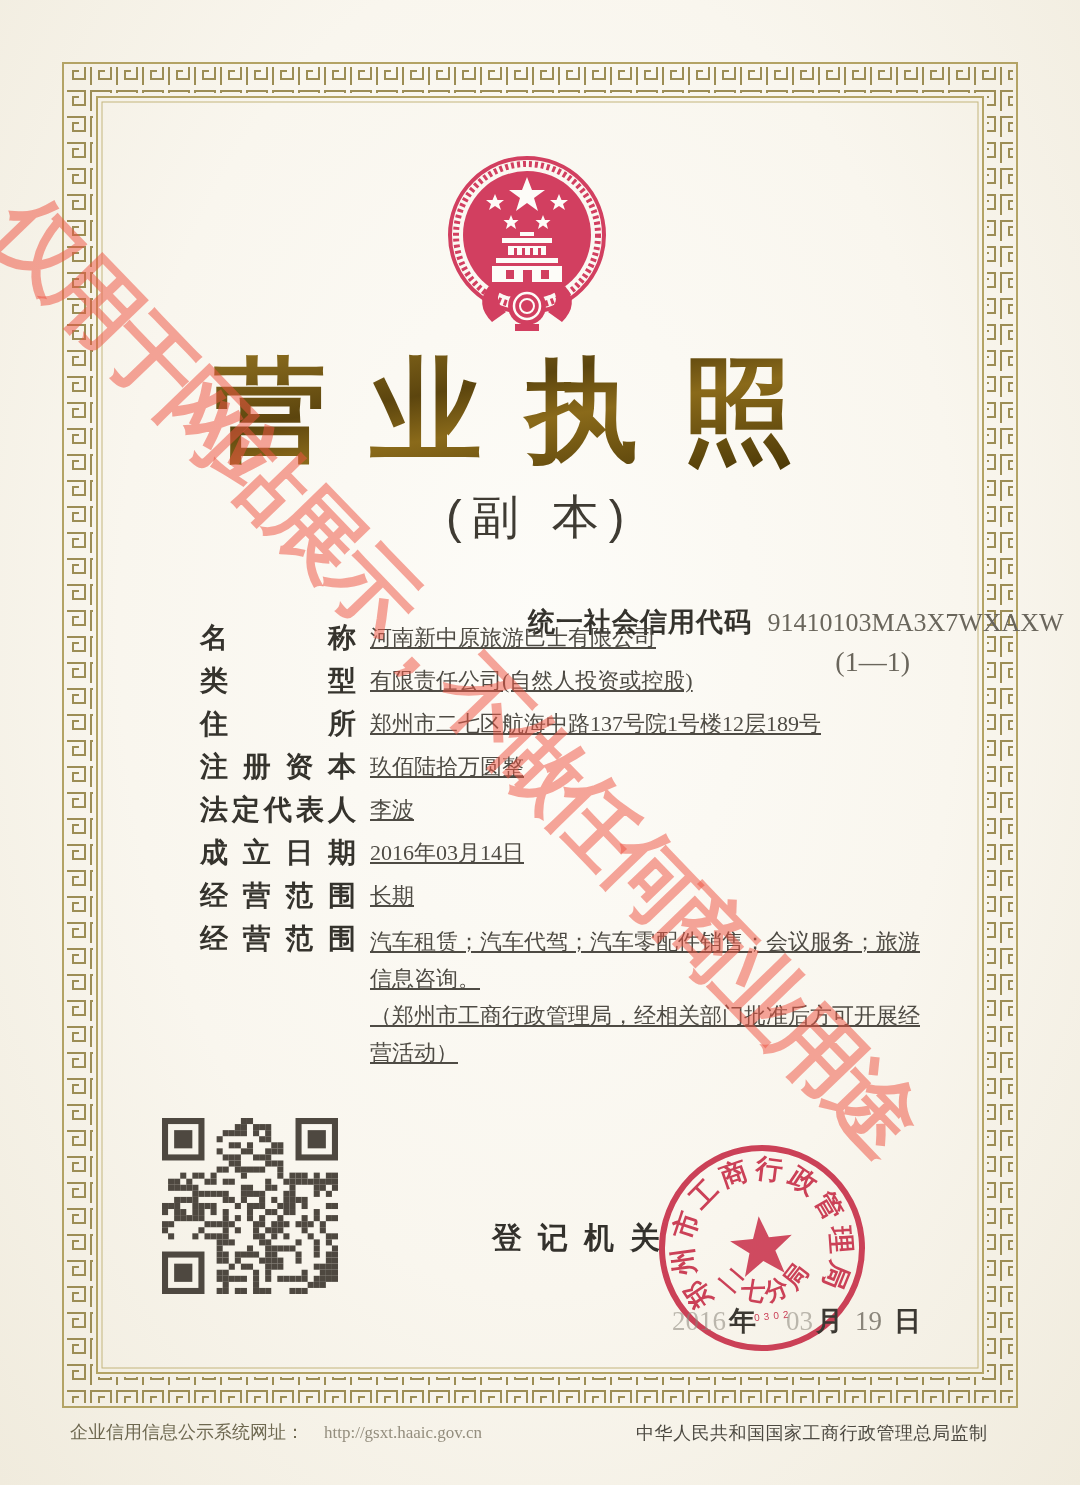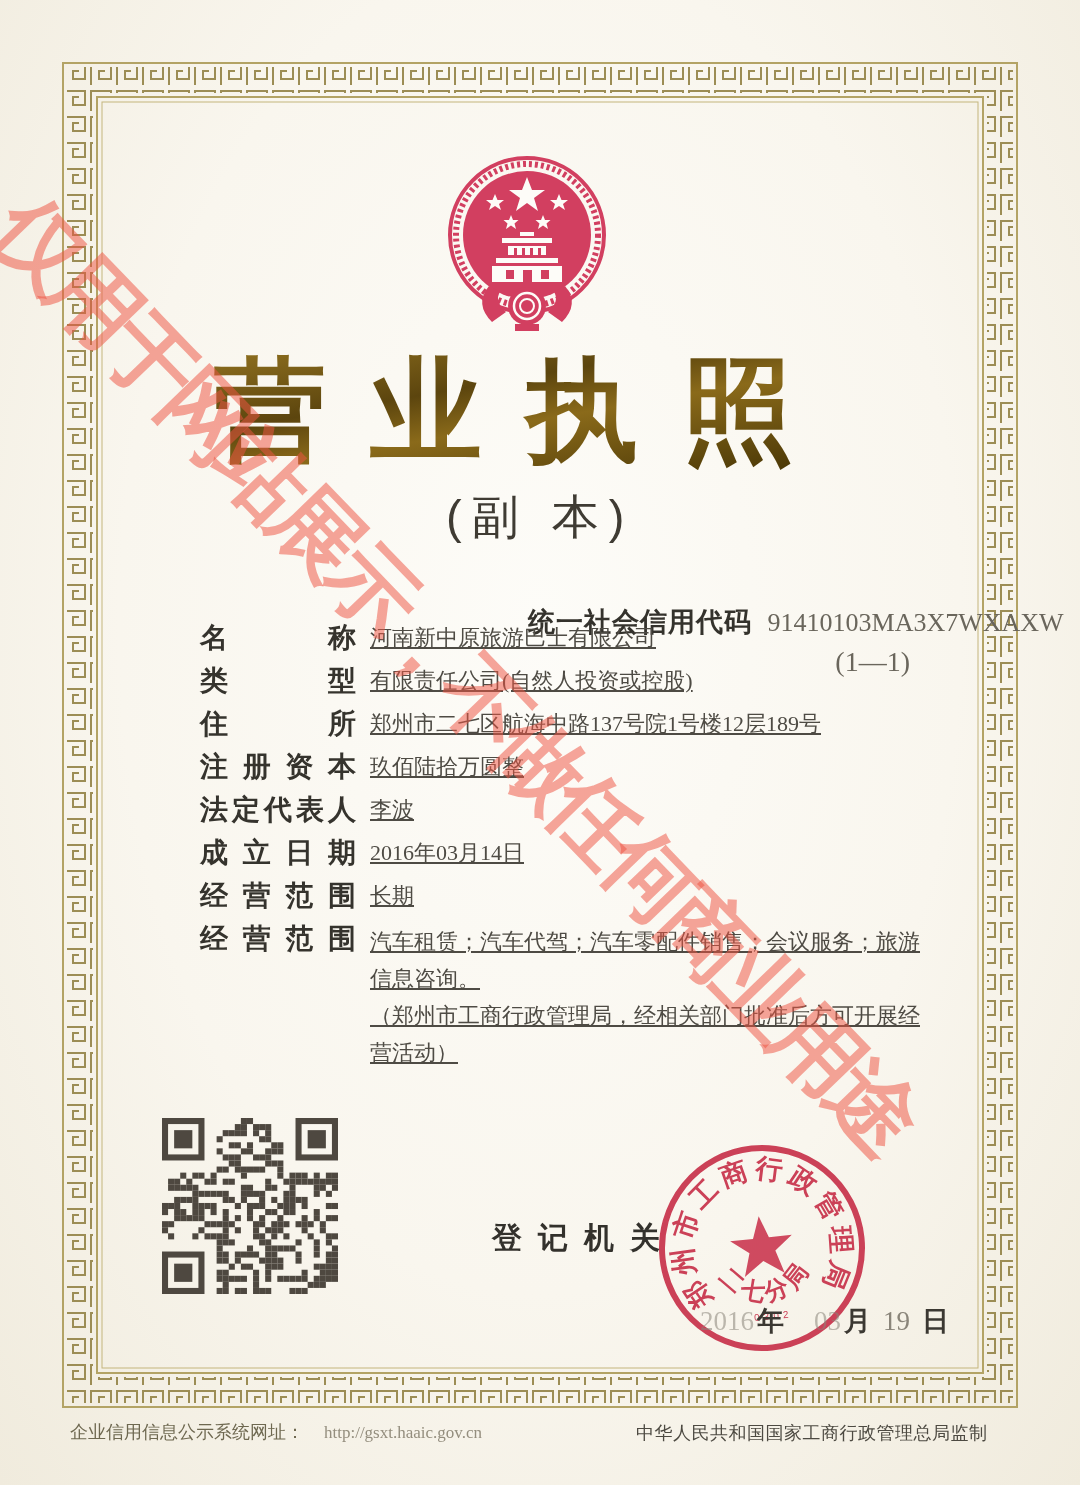--- a/index.html
+++ b/index.html
@@ -32,21 +32,21 @@
           font-family:"Liberation Serif",serif;text-decoration:underline;}
   .scope .fvalue div{line-height:37px;}
   
   .qr{position:absolute;left:162px;top:1118px;}
   
   .reg-label{position:absolute;left:492px;top:1218px;font-size:30px;font-weight:bold;
              color:#33312c;letter-spacing:16px;white-space:nowrap;}
   .seal{position:absolute;left:652px;top:1138px;width:220px;height:220px;
         transform:rotate(-6deg);opacity:0.92;}
   .date{position:absolute;left:672px;top:1303px;font-size:27px;white-space:nowrap;}
-  .date .num{color:#8a857a;font-family:"Liberation Serif",serif;margin-left:28px;}
+  .date .num{color:#8a857a;font-family:"Liberation Serif",serif;}
   .date .dim{opacity:0.55;}
   .date .unit{font-weight:bold;color:#3b3832;margin-left:3px;}
   .date .gap1{margin-left:30px;}
   .date .gap2{margin-left:12px;}
   
   .footer-left{position:absolute;left:70px;top:1420px;font-size:18px;color:#6e6850;white-space:nowrap;}
   .footer-left .url{color:#948e7e;font-family:"Liberation Serif",serif;margin-left:20px;font-size:17px;}
   .footer-right{position:absolute;left:636px;top:1421px;font-size:18px;color:#4d4a42;
                 letter-spacing:0.5px;white-space:nowrap;}
   

